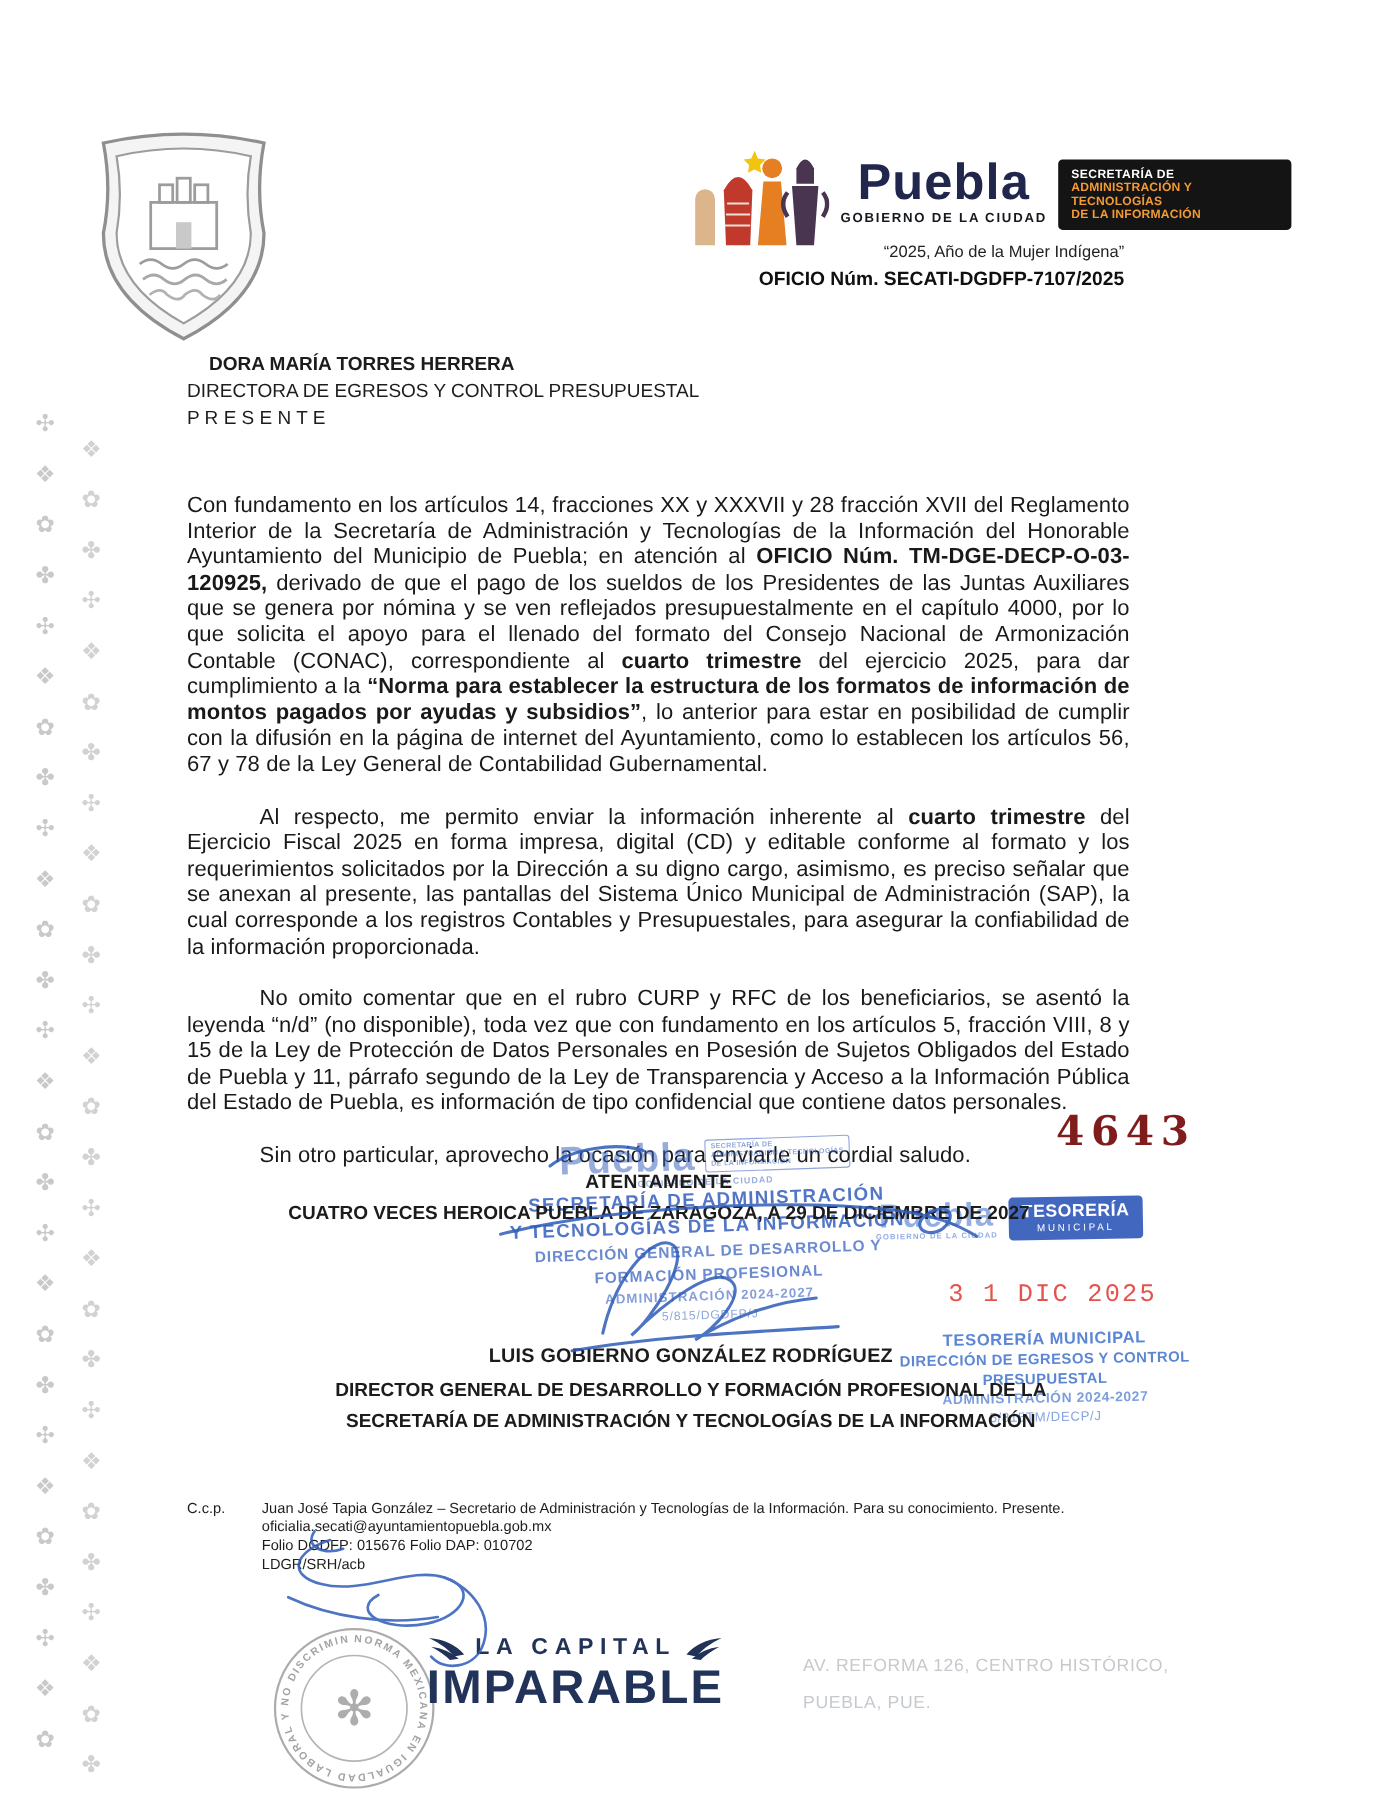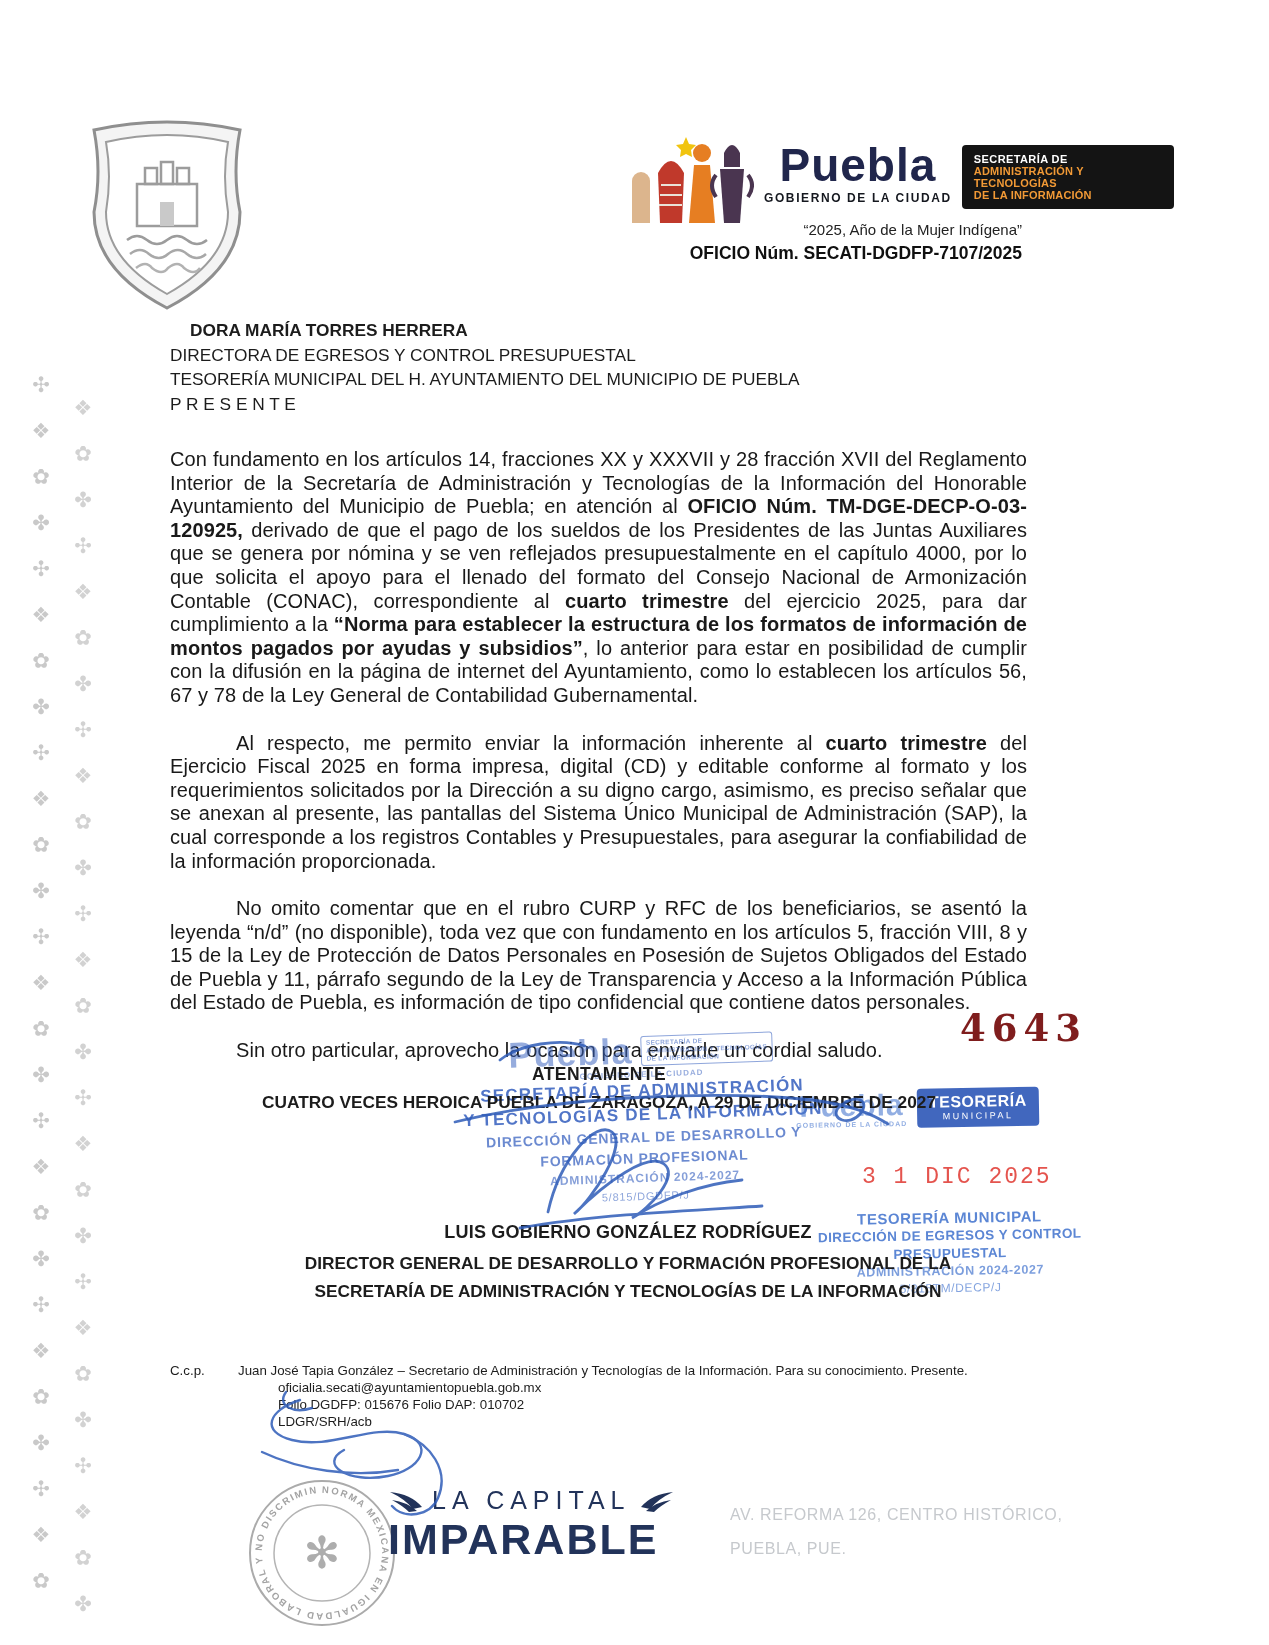--- a/index.html
+++ b/index.html
@@ -91,32 +91,32 @@
   .signer { position:absolute; left:178px; top:1222px; width:900px; text-align:center; z-index:4; }
   .signer .s-name { font-size:18px; font-weight:bold; letter-spacing:.2px; }
   .signer .s-title { font-size:17.3px; font-weight:bold; line-height:27.5px; }
   .signer .s-name { margin-bottom:7px; }
 
   
   .ccp { position:absolute; left:170px; top:1362px; font-size:13.3px; line-height:17px;
     color:#1d1d1d; z-index:4; width:860px; }
   .ccp-row { display:flex; }
   .ccp-label { width:68px; flex:0 0 68px; }
-  .ccp-rest { margin-left:108px; }
+  .ccp-rest { margin-left:68px; }
 
   
   .ink { position:absolute; left:0; top:0; width:1269px; height:1645px; z-index:5; pointer-events:none; }
 
   
   .seal { position:absolute; left:237px; top:1468px; z-index:1; }
 
   
   .footer-logo { position:absolute; left:388px; top:1486px; color:#22335a; z-index:2; }
   .capital-row { display:flex; align-items:center; gap:8px; }
-  .capital-text { font-size:25px; font-weight:400; letter-spacing:6px; }
+  .capital-text { font-size:21px; font-weight:700; letter-spacing:6px; }
   .imparable-text { font-size:43px; font-weight:900; letter-spacing:2px; line-height:44px; margin-top:2px; }
   .footer-address { position:absolute; left:730px; top:1498px; color:#c6c9cd; font-size:16px;
     letter-spacing:.6px; line-height:34px; z-index:1; }
 </style>
 </head>
 <body>
 
 <div class="page">
 
   <div class="deco-strip">
@@ -212,21 +212,20 @@
       <div class="d3">DE LA INFORMACIÓN</div>
     </div>
   </div>
 
   <div class="quote-line">“2025, Año de la Mujer Indígena”</div>
   <div class="oficio-line">OFICIO Núm. SECATI-DGDFP-7107/2025</div>
 
   <div class="recipient">
     <div class="name">DORA MARÍA TORRES HERRERA</div>
     <div>DIRECTORA DE EGRESOS Y CONTROL PRESUPUESTAL</div>
-    <div>TESORERÍA MUNICIPAL DEL H. AYUNTAMIENTO DEL MUNICIPIO DE PUEBLA</div>
     <div>P R E S E N T E</div>
   </div>
 
   <div class="doc-body">
     <p><span>Con fundamento en los artículos 14, fracciones XX y XXXVII y 28 fracción XVII del Reglamento Interior de la Secretaría de Administración y Tecnologías de la Información del Honorable Ayuntamiento del Municipio de Puebla; en atención al </span><strong>OFICIO Núm. TM-DGE-DECP-O-03-120925,</strong><span> derivado de que el pago de los sueldos de los Presidentes de las Juntas Auxiliares que se genera por nómina y se ven reflejados presupuestalmente en el capítulo 4000, por lo que solicita el apoyo para el llenado del formato del Consejo Nacional de Armonización Contable (CONAC), correspondiente al </span><strong>cuarto trimestre</strong><span> del ejercicio 2025, para dar cumplimiento a la </span><strong>“Norma para establecer la estructura de los formatos de información de montos pagados por ayudas y subsidios”</strong><span>, lo anterior para estar en posibilidad de cumplir con la difusión en la página de internet del Ayuntamiento, como lo establecen los artículos 56, 67 y 78 de la Ley General de Contabilidad Gubernamental.</span></p>
     <p class="indent"><span>Al respecto, me permito enviar la información inherente al </span><strong>cuarto trimestre</strong><span> del Ejercicio Fiscal 2025 en forma impresa, digital (CD) y editable conforme al formato y los requerimientos solicitados por la Dirección a su digno cargo, asimismo, es preciso señalar que se anexan al presente, las pantallas del Sistema Único Municipal de Administración (SAP), la cual corresponde a los registros Contables y Presupuestales, para asegurar la confiabilidad de la información proporcionada.</span></p>
     <p class="indent">No omito comentar que en el rubro CURP y RFC de los beneficiarios, se asentó la leyenda “n/d” (no disponible), toda vez que con fundamento en los artículos 5, fracción VIII, 8 y 15 de la Ley de Protección de Datos Personales en Posesión de Sujetos Obligados del Estado de Puebla y 11, párrafo segundo de la Ley de Transparencia y Acceso a la Información Pública del Estado de Puebla, es información de tipo confidencial que contiene datos personales.</p>
     <p class="indent">Sin otro particular, aprovecho la ocasión para enviarle un cordial saludo.</p>
   </div>
 

